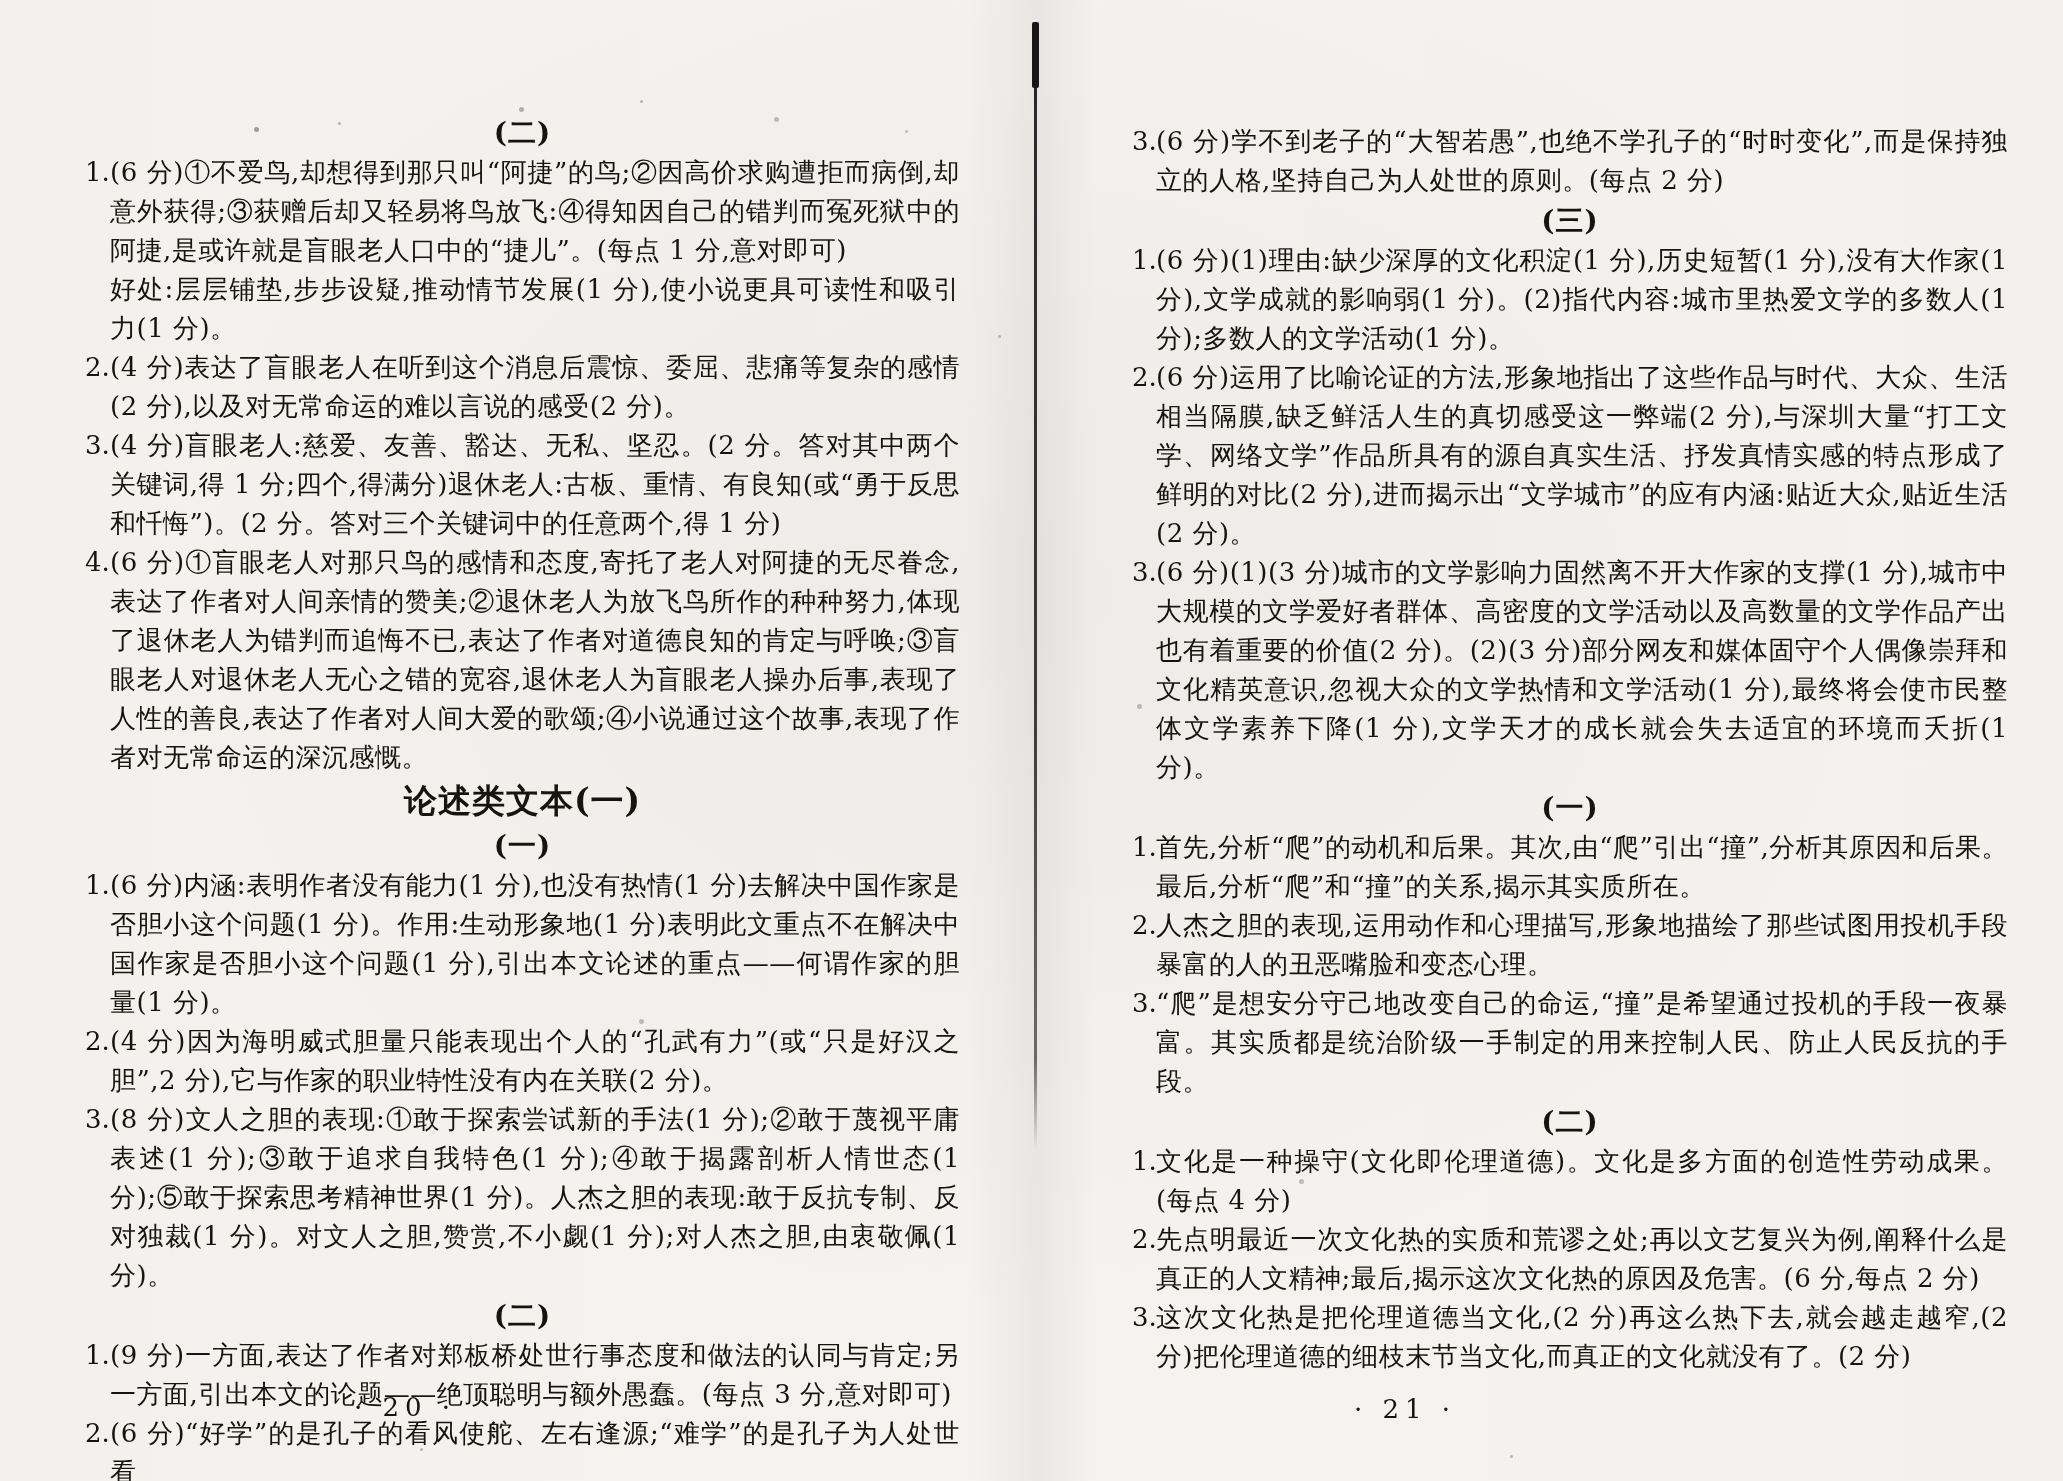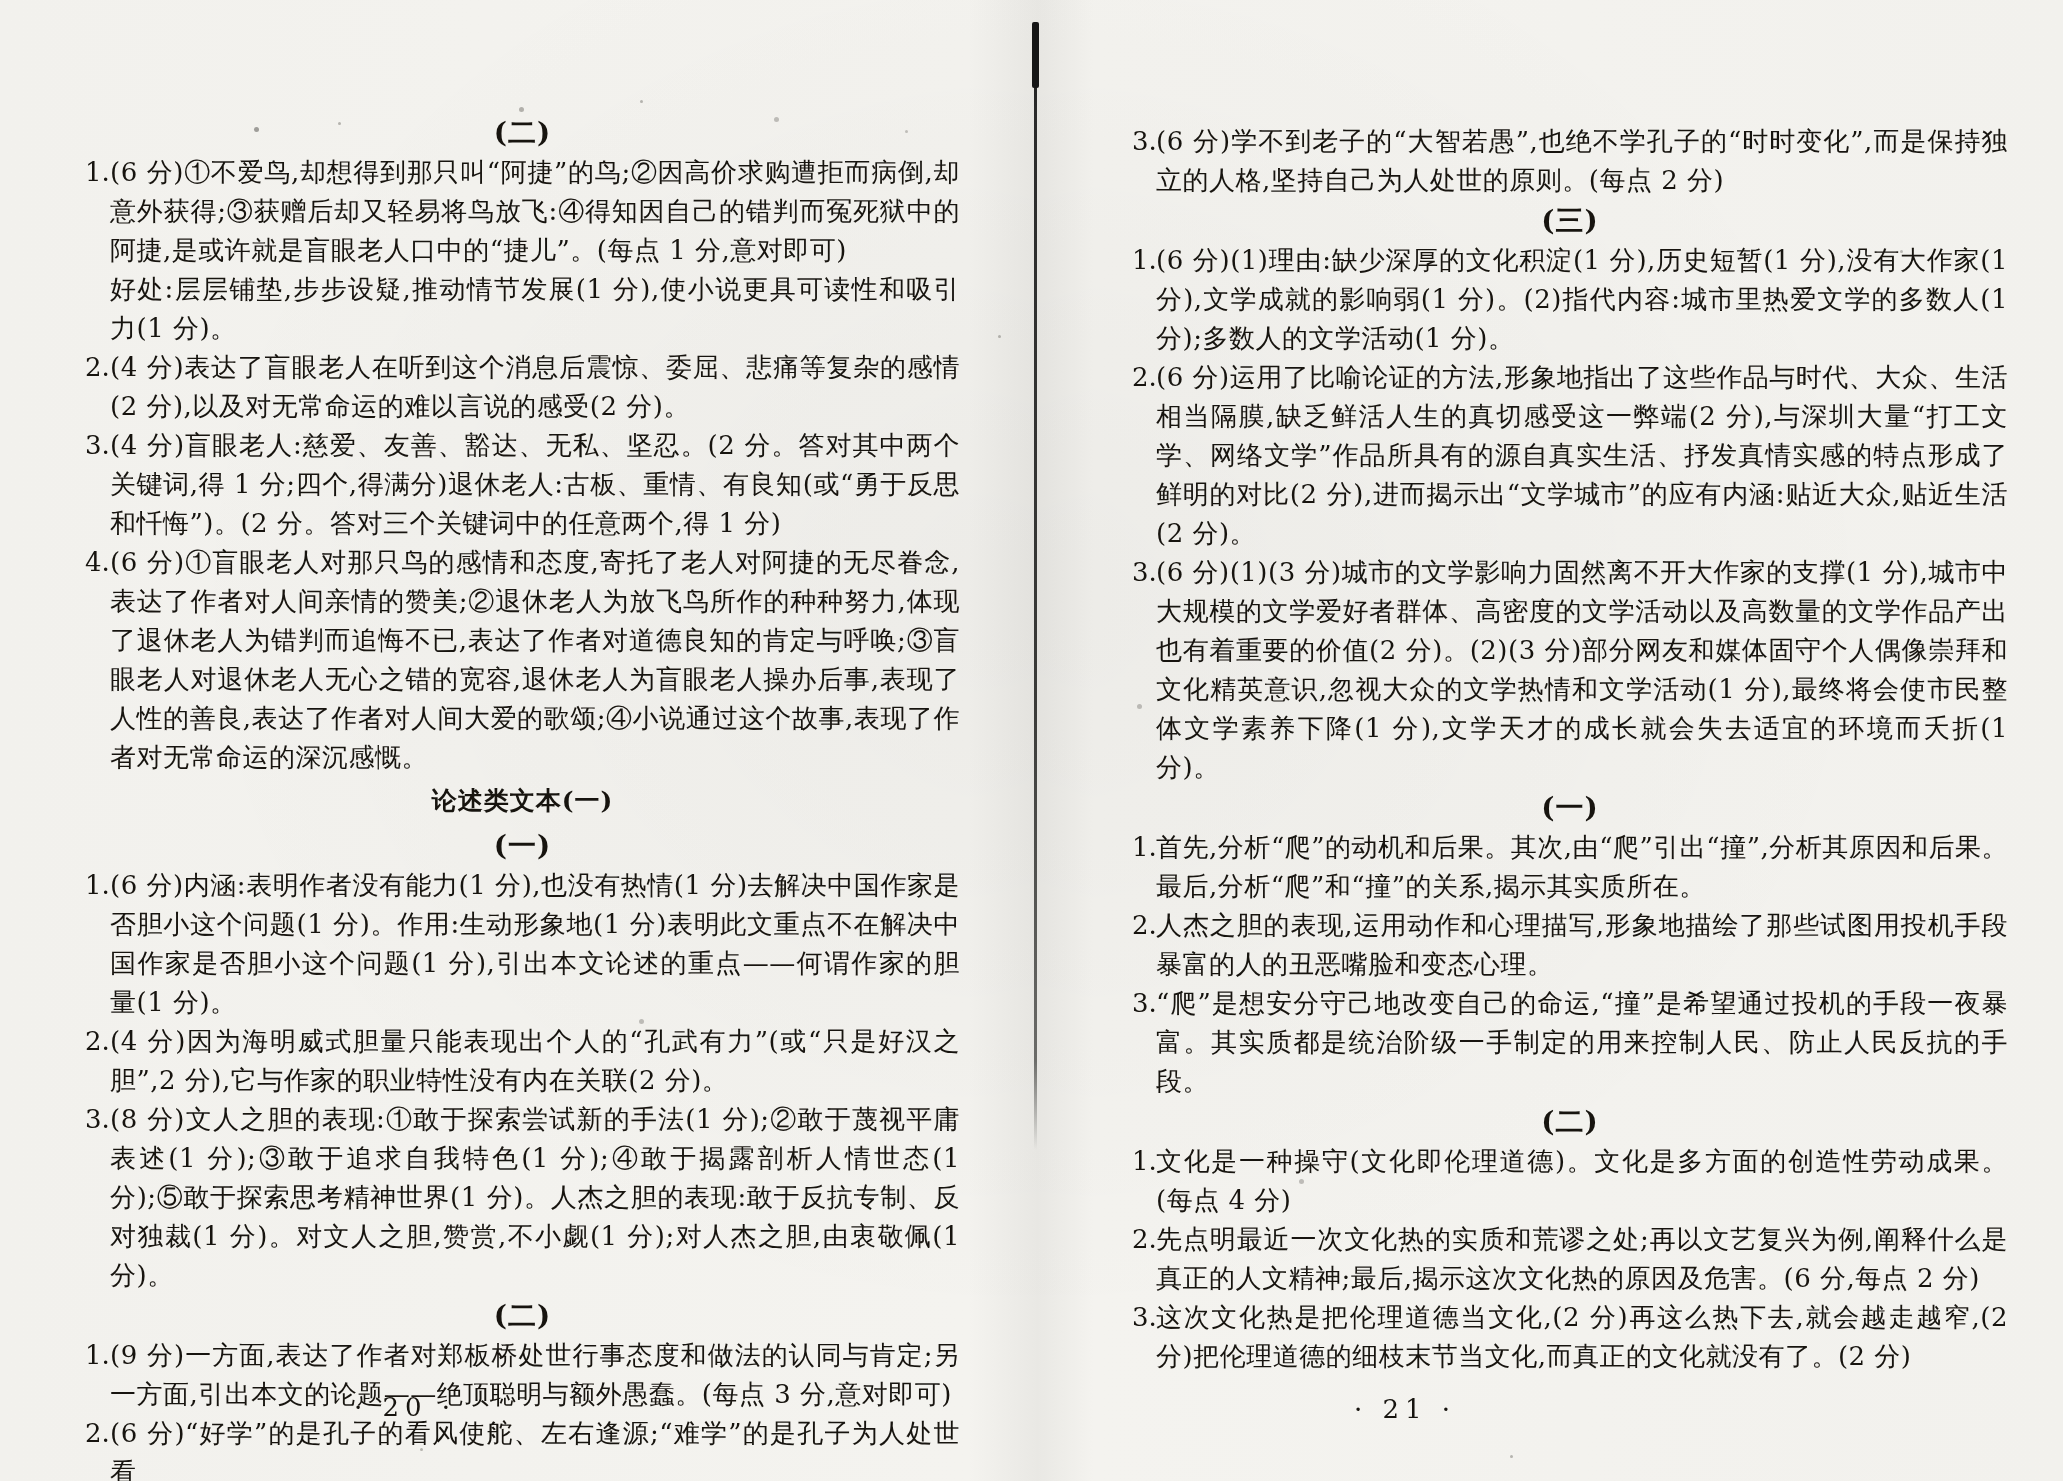--- a/index.html
+++ b/index.html
@@ -31,21 +31,21 @@
       420px 1448px 0 0 rgba(120,118,112,.5), 120px 210px 0 0 rgba(130,128,122,.4);}
   .col{position:absolute;}
   .col-left{left:85px;top:112px;width:875px;}
   .col-right{left:1132px;top:122px;width:876px;}
   .item{position:relative;padding-left:25px;font-size:26px;line-height:39px;}
   .col-right .item{padding-left:24px;}
   .item .num{position:absolute;left:0;top:0;font-size:26px;line-height:39px;}
   .item .itext{display:block;text-align:justify;white-space:pre-line;letter-spacing:.5px;}
   .item.cont{}
   .subhead{font-size:28px;font-weight:bold;text-align:center;line-height:41px;letter-spacing:1px;}
-  .bighead{font-size:25px;font-weight:bold;text-align:center;line-height:48px;letter-spacing:1px;}
+  .bighead{font-size:33px;font-weight:bold;text-align:center;line-height:48px;letter-spacing:1px;}
   .pagenum{position:absolute;font-size:26px;letter-spacing:6px;color:#17140f;width:160px;text-align:center;}
   .pagenum-left{left:325px;top:1392px;}
   .pagenum-right{left:1325px;top:1394px;}
 </style>
 </head>
 <body>
 
 <div class="sheet">
   <div class="binding-line"></div>
   <div class="binding-cap"></div>

